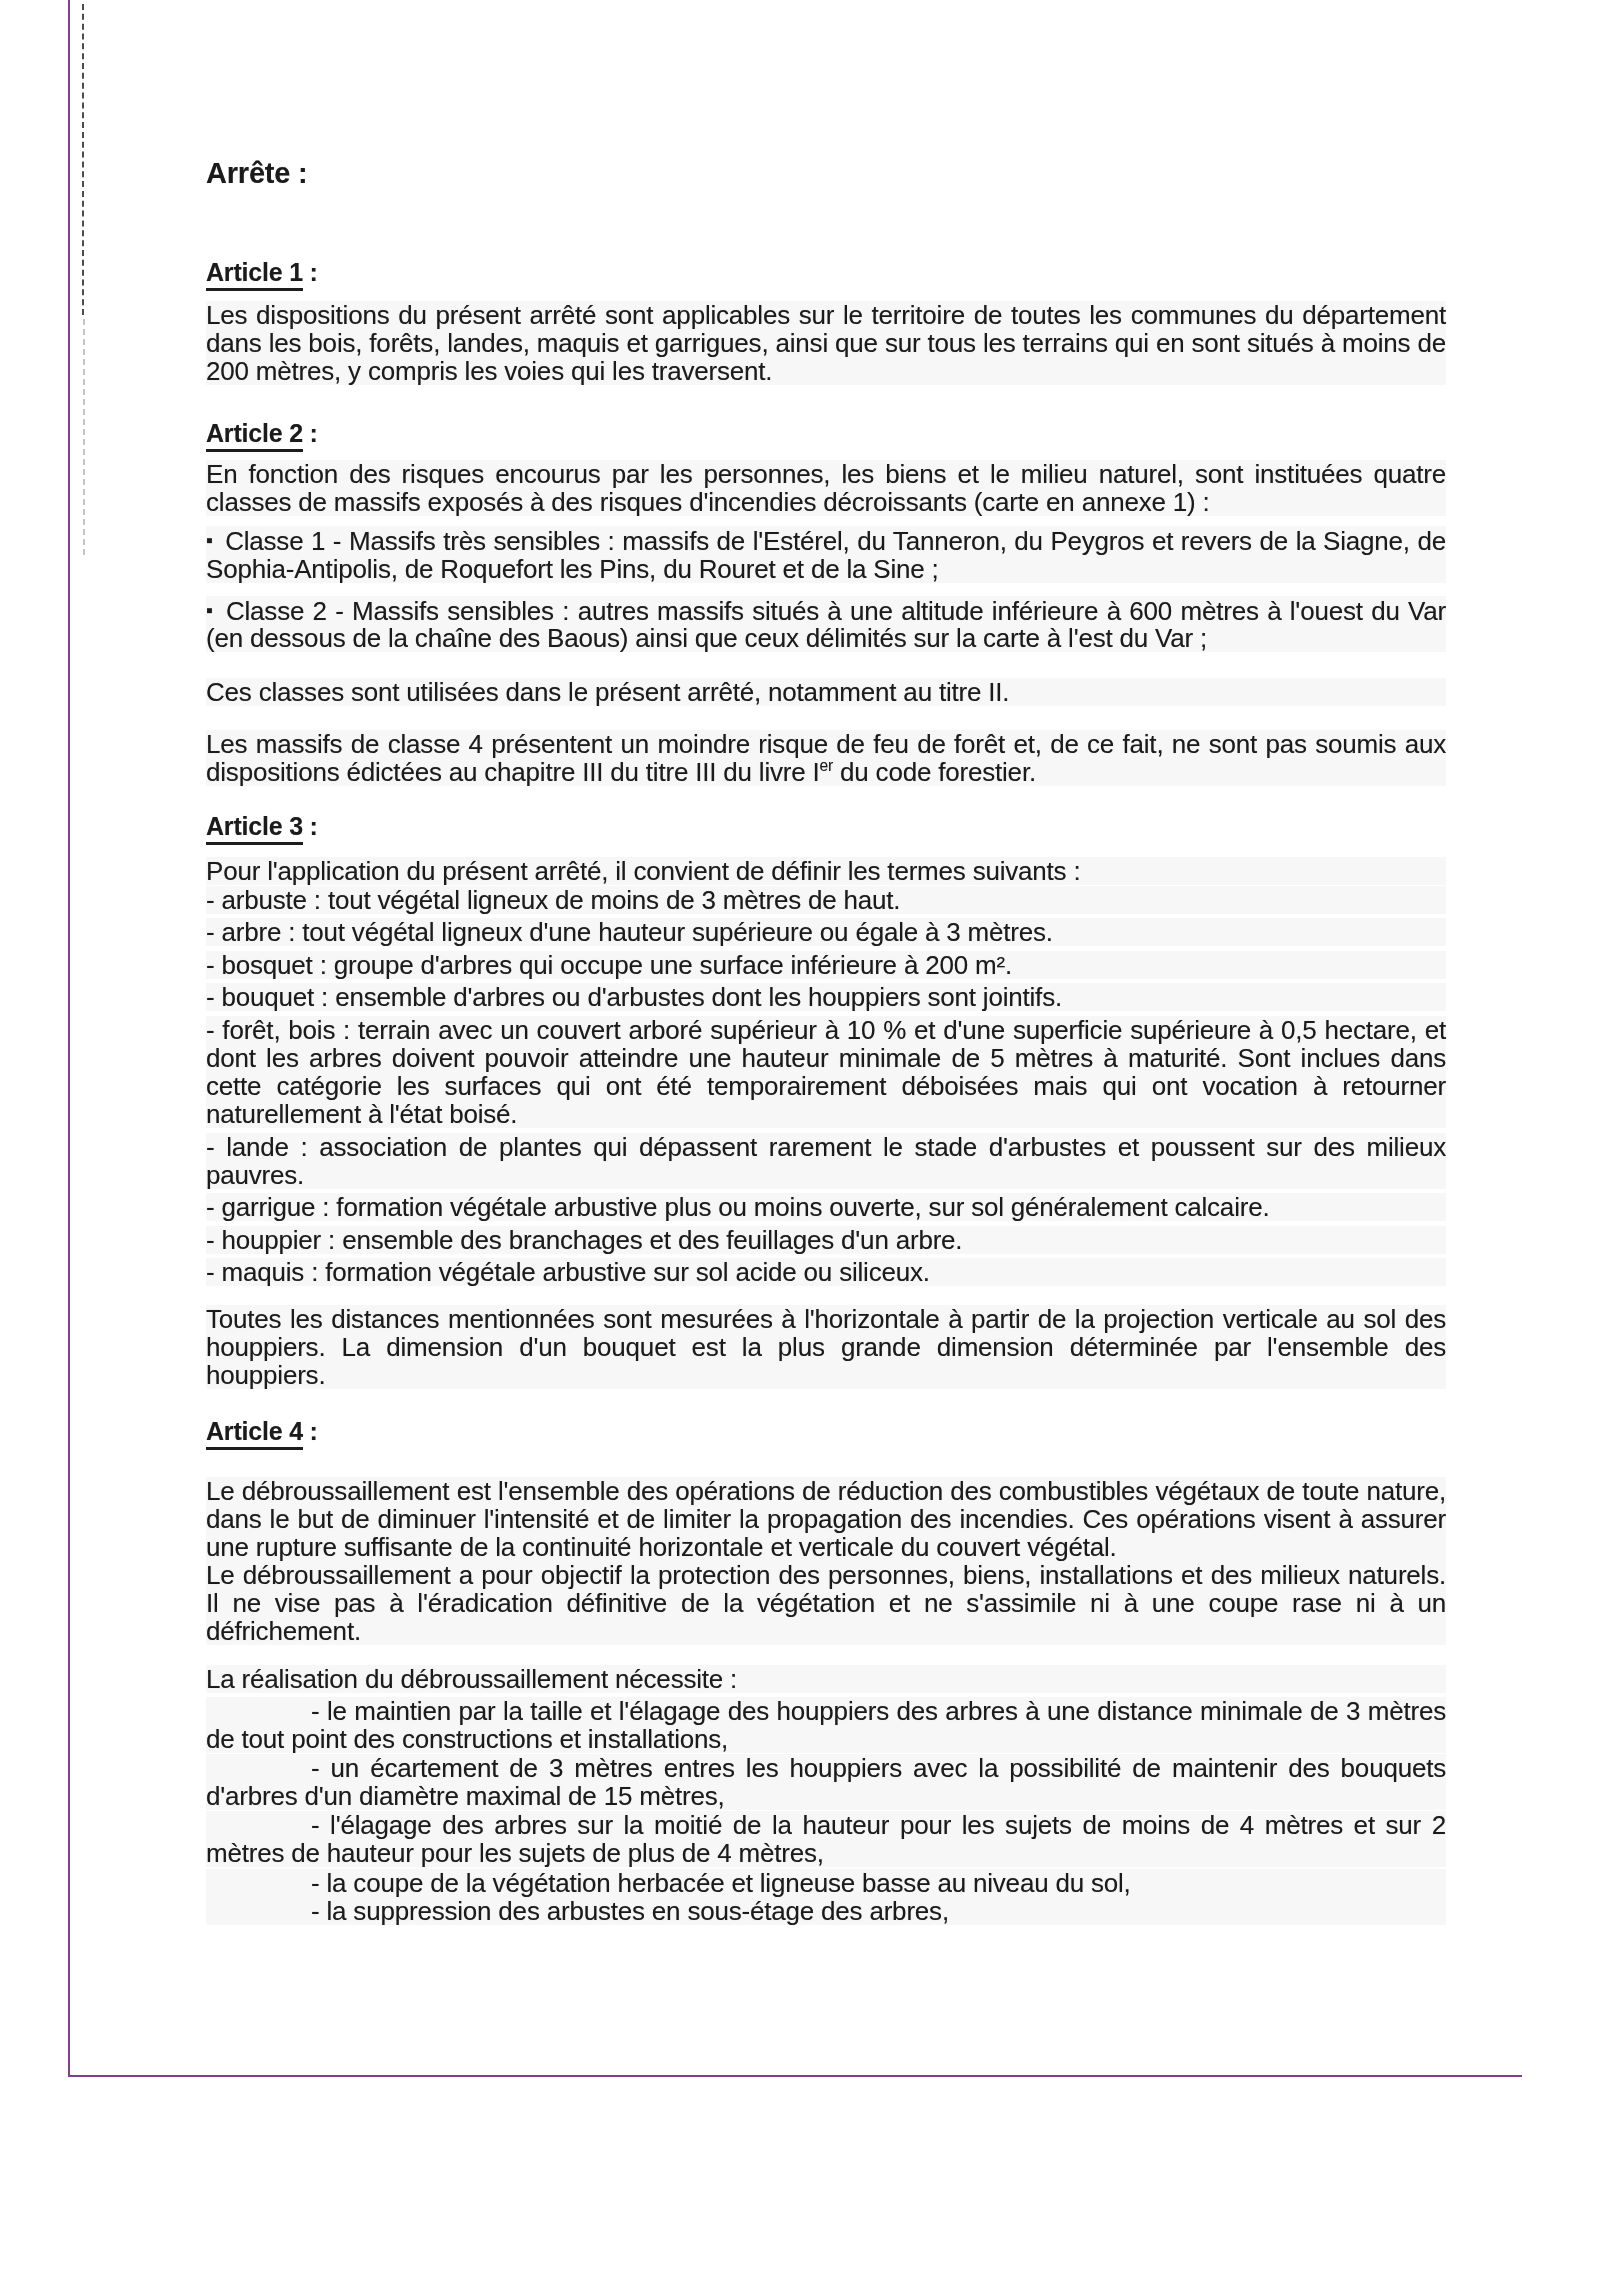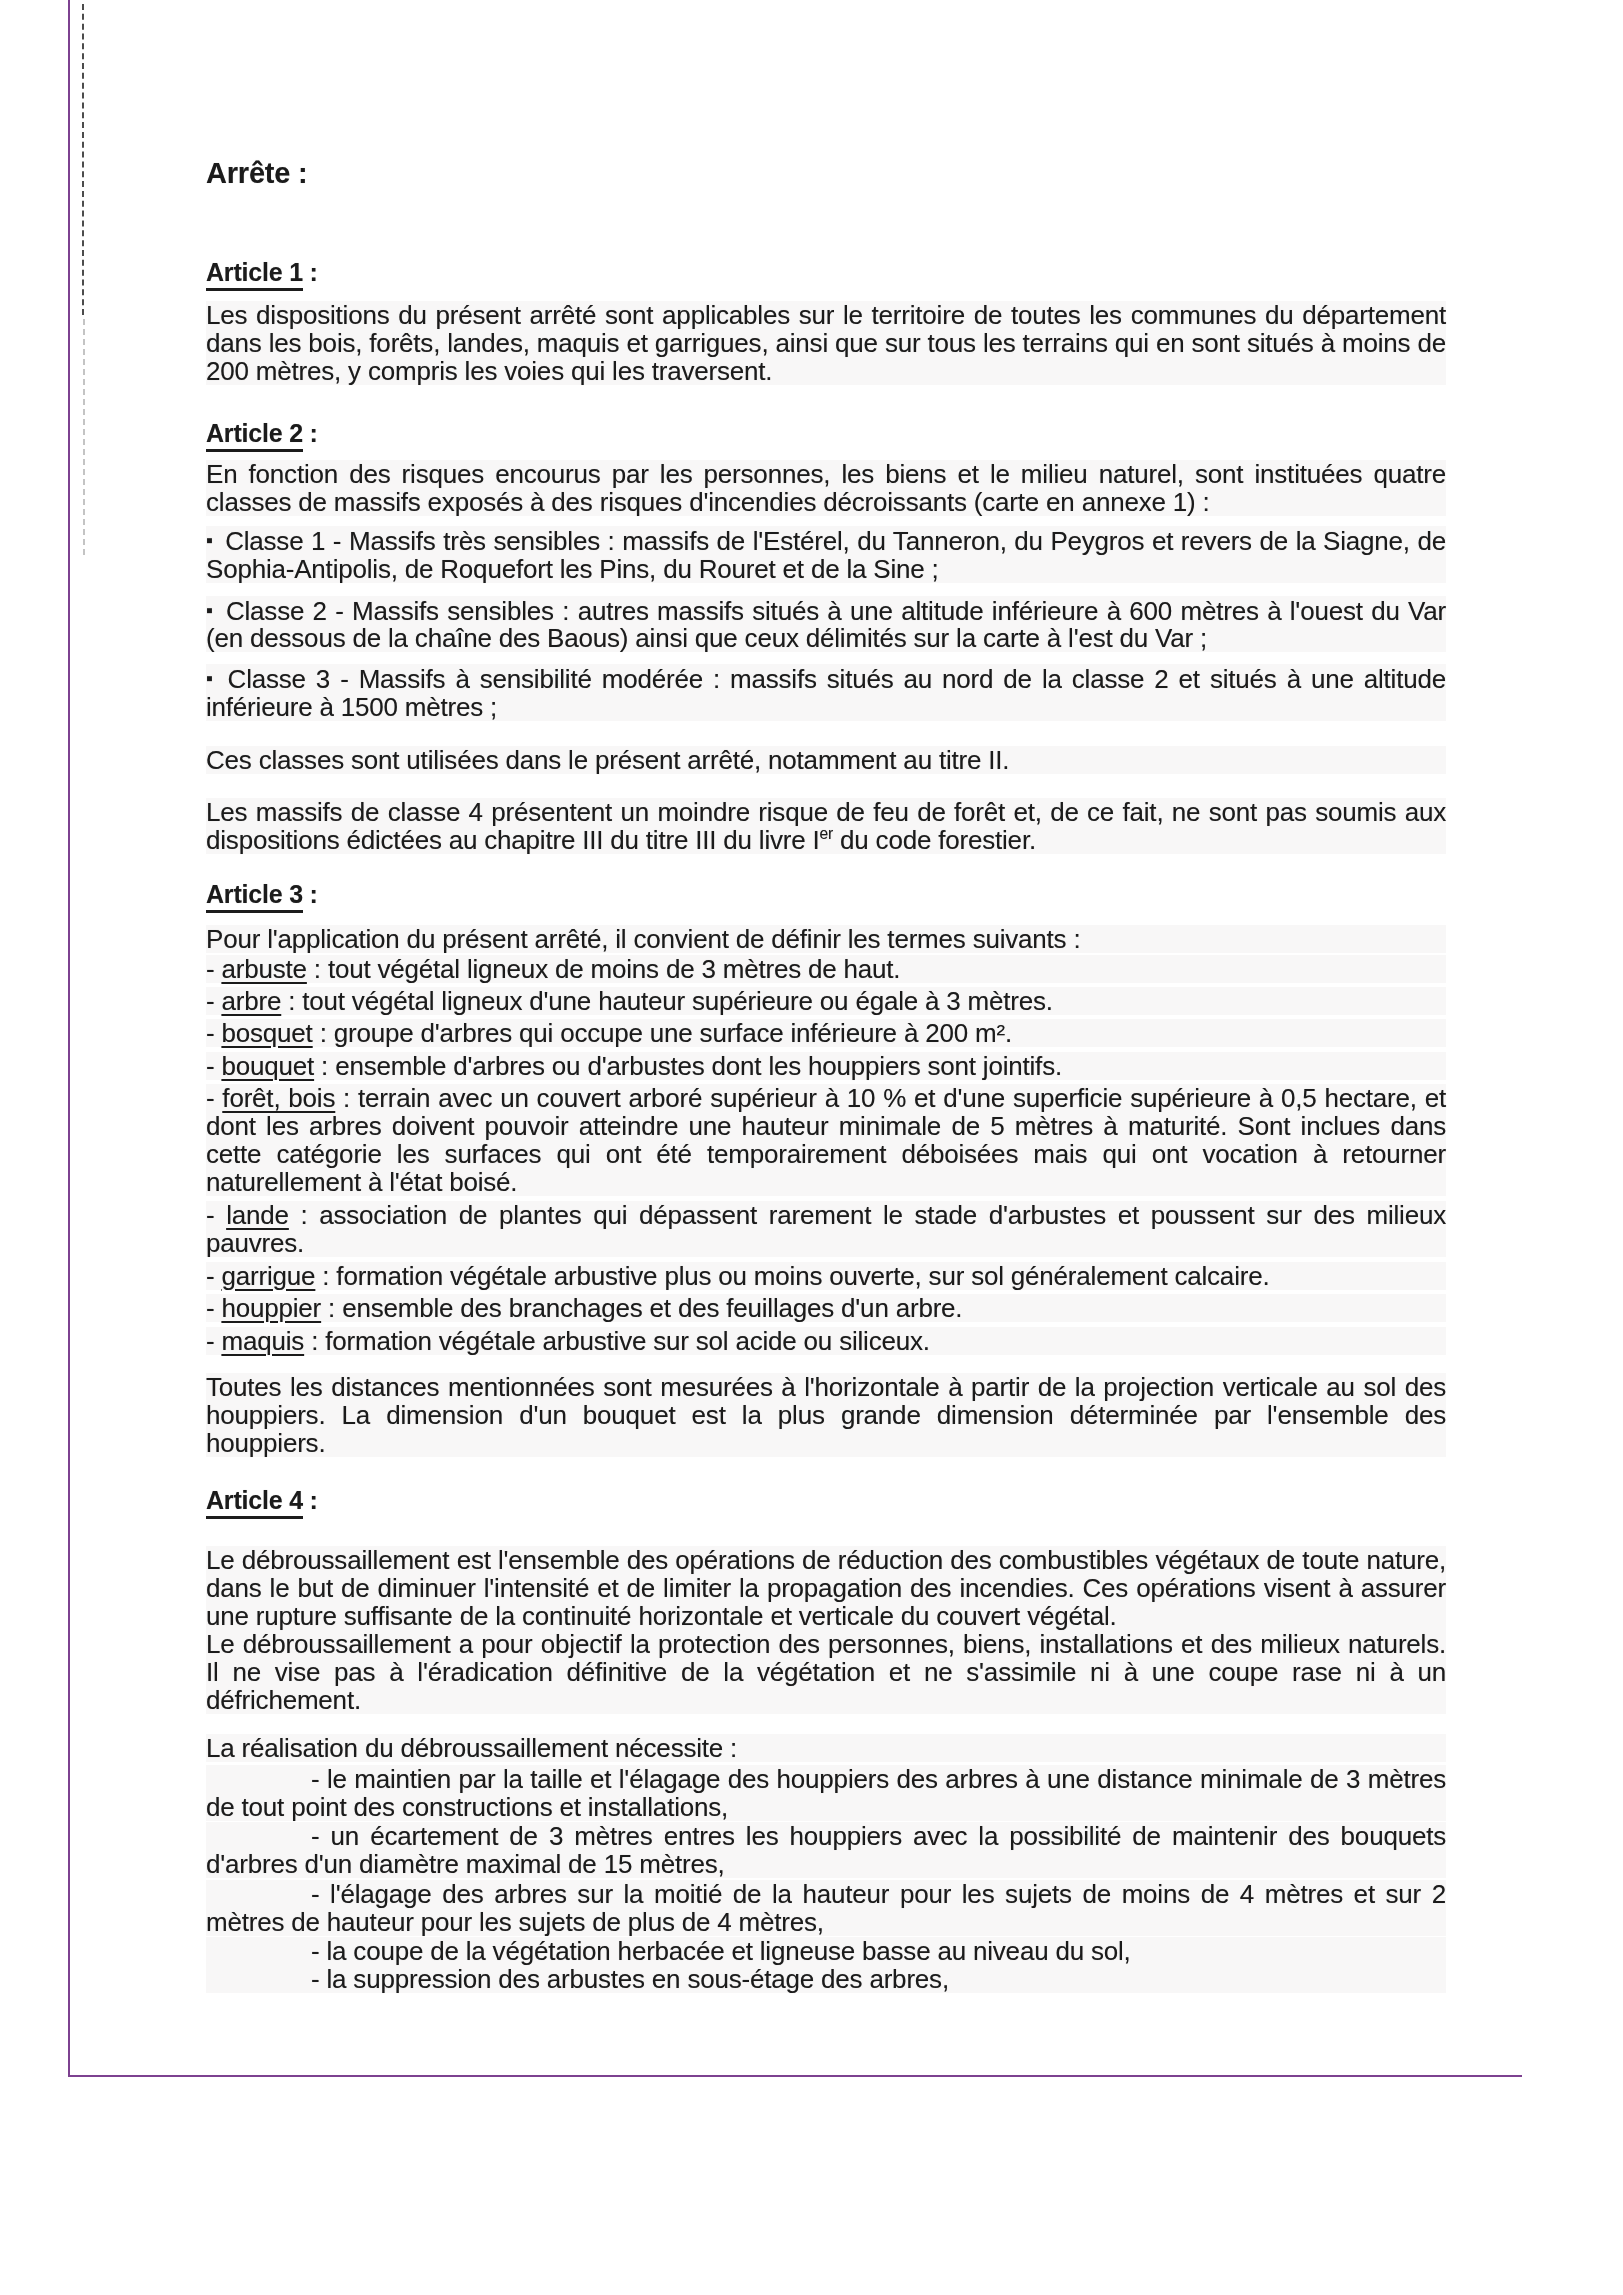--- a/index.html
+++ b/index.html
@@ -36,21 +36,20 @@
   .heading {
     margin:0; font-size:25px; line-height:30px; font-weight:bold;
   }
   .hl { display:inline-block; border-bottom:3.3px solid #1d1d1d; padding-bottom:1.3px; }
   .para { margin:0; text-align:justify; }
   .band { background:rgba(110,105,98,0.05); }
   .classe .bullet {
     font-size:19.6px; margin-right:11.8px; vertical-align:2.6px;
   }
   .term {
-    text-decoration:underline;
     text-decoration-thickness:2px;
     text-underline-offset:3.9px;
   }
   .req { text-indent:105px; }
   sup { font-size:0.6em; line-height:0; vertical-align:super; }
 </style>
 </head>
 <body>
 
 <div class="page">
@@ -63,21 +62,20 @@
     <p class="title" style="margin-top:158px">Arrête :</p>
 
     <h2 class="heading" style="margin-top:68px"><span class="hl">Article 1</span><span> :</span></h2>
     <p class="para band" style="margin-top:9.8px">Les dispositions du présent arrêté sont applicables sur le territoire de toutes les communes du département dans les bois, forêts, landes, maquis et garrigues, ainsi que sur tous les terrains qui en sont situés à moins de 200 mètres, y compris les voies qui les traversent.</p>
 
     <h2 class="heading" style="margin-top:33px"><span class="hl">Article 2</span><span> :</span></h2>
     <p class="para band" style="margin-top:7.2px">En fonction des risques encourus par les personnes, les biens et le milieu naturel, sont instituées quatre classes de massifs exposés à des risques d'incendies décroissants (carte en annexe 1) :</p>
 
     <p class="para classe band" style="margin-top:10.5px"><span class="bullet">▪</span><span>Classe 1 - Massifs très sensibles : massifs de l'Estérel, du Tanneron, du Peygros et revers de la Siagne, de Sophia-Antipolis, de Roquefort les Pins, du Rouret et de la Sine ;</span></p>
     <p class="para classe band" style="margin-top:13px"><span class="bullet">▪</span><span>Classe 2 - Massifs sensibles : autres massifs situés à une altitude inférieure à 600 mètres à l'ouest du Var (en dessous de la chaîne des Baous) ainsi que ceux délimités sur la carte à l'est du Var ;</span></p>
-    <p class="para classe band" style="margin-top:11.8px"><span class="bullet">▪</span><span>Classe 3 - Massifs à sensibilité modérée : massifs situés au nord de la classe 2 et situés à une altitude inférieure à 1500 mètres ;</span></p>
 
     <p class="para band" style="margin-top:25.5px">Ces classes sont utilisées dans le présent arrêté, notamment au titre II.</p>
 
     <p class="para band" style="margin-top:24px"><span>Les massifs de classe 4 présentent un moindre risque de feu de forêt et, de ce fait, ne sont pas soumis aux dispositions édictées au chapitre III du titre III du livre I</span><sup>er</sup><span> du code forestier.</span></p>
 
     <h2 class="heading" style="margin-top:25px"><span class="hl">Article 3</span><span> :</span></h2>
     <p class="para band" style="margin-top:11.8px">Pour l'application du présent arrêté, il convient de définir les termes suivants :</p>
 
     <p class="para def band" style="margin-top:1.3px"><span>- </span><span class="term">arbuste</span><span> : tout végétal ligneux de moins de 3 mètres de haut.</span></p>
     <p class="para def band" style="margin-top:4px"><span>- </span><span class="term">arbre</span><span> : tout végétal ligneux d'une hauteur supérieure ou égale à 3 mètres.</span></p>

